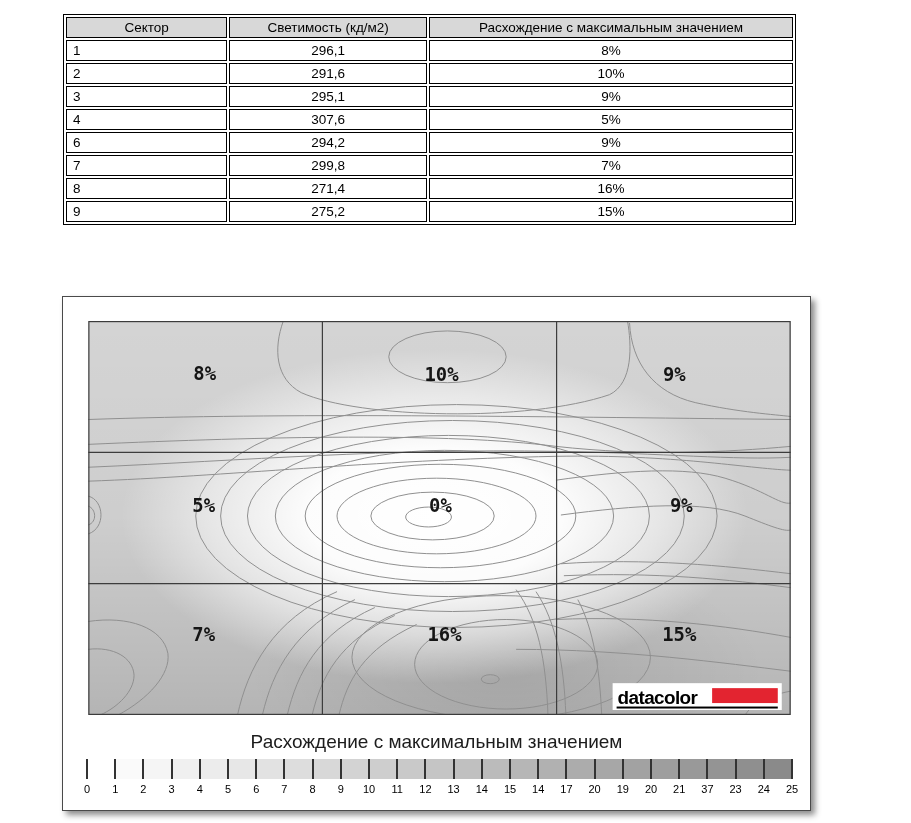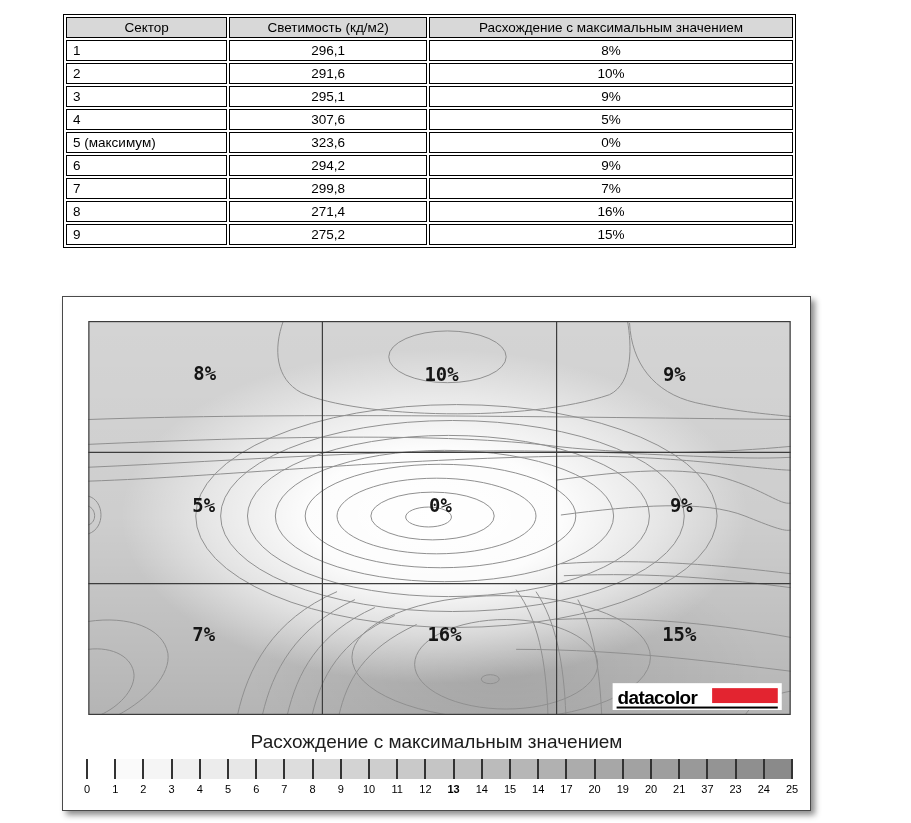--- a/index.html
+++ b/index.html
@@ -64,25 +64,20 @@
         </tr>
         <tr>
           <td class="left">3</td>
           <td>295,1</td>
           <td>9%</td>
         </tr>
         <tr>
           <td class="left">4</td>
           <td>307,6</td>
           <td>5%</td>
-        </tr>
-        <tr>
-          <td class="left">5 (максимум)</td>
-          <td>323,6</td>
-          <td>0%</td>
         </tr>
         <tr>
           <td class="left">6</td>
           <td>294,2</td>
           <td>9%</td>
         </tr>
         <tr>
           <td class="left">7</td>
           <td>299,8</td>
           <td>7%</td>
@@ -265,21 +260,21 @@
         <div class="ticklabel" style="left: 12%;">3</div>
         <div class="ticklabel" style="left: 16%;">4</div>
         <div class="ticklabel" style="left: 20%;">5</div>
         <div class="ticklabel" style="left: 24%;">6</div>
         <div class="ticklabel" style="left: 28%;">7</div>
         <div class="ticklabel" style="left: 32%;">8</div>
         <div class="ticklabel" style="left: 36%;">9</div>
         <div class="ticklabel" style="left: 40%;">10</div>
         <div class="ticklabel" style="left: 44%;">11</div>
         <div class="ticklabel" style="left: 48%;">12</div>
-        <div class="ticklabel" style="left: 52%; font-weight: bold;">13</div>
+        <div class="ticklabel" style="left: 52%;">13</div>
         <div class="ticklabel" style="left: 56%;">14</div>
         <div class="ticklabel" style="left: 60%;">15</div>
         <div class="ticklabel" style="left: 64%;">14</div>
         <div class="ticklabel" style="left: 68%; text-align: center;">17</div>
         <div class="ticklabel" style="left: 72%;">20</div>
         <div class="ticklabel" style="left: 76%;">19</div>
         <div class="ticklabel" style="left: 80%;">20</div>
         <div class="ticklabel" style="left: 84%;">21</div>
         <div class="ticklabel" style="left: 88%;">37</div>
         <div class="ticklabel" style="left: 92%; text-align: right;">23</div>

